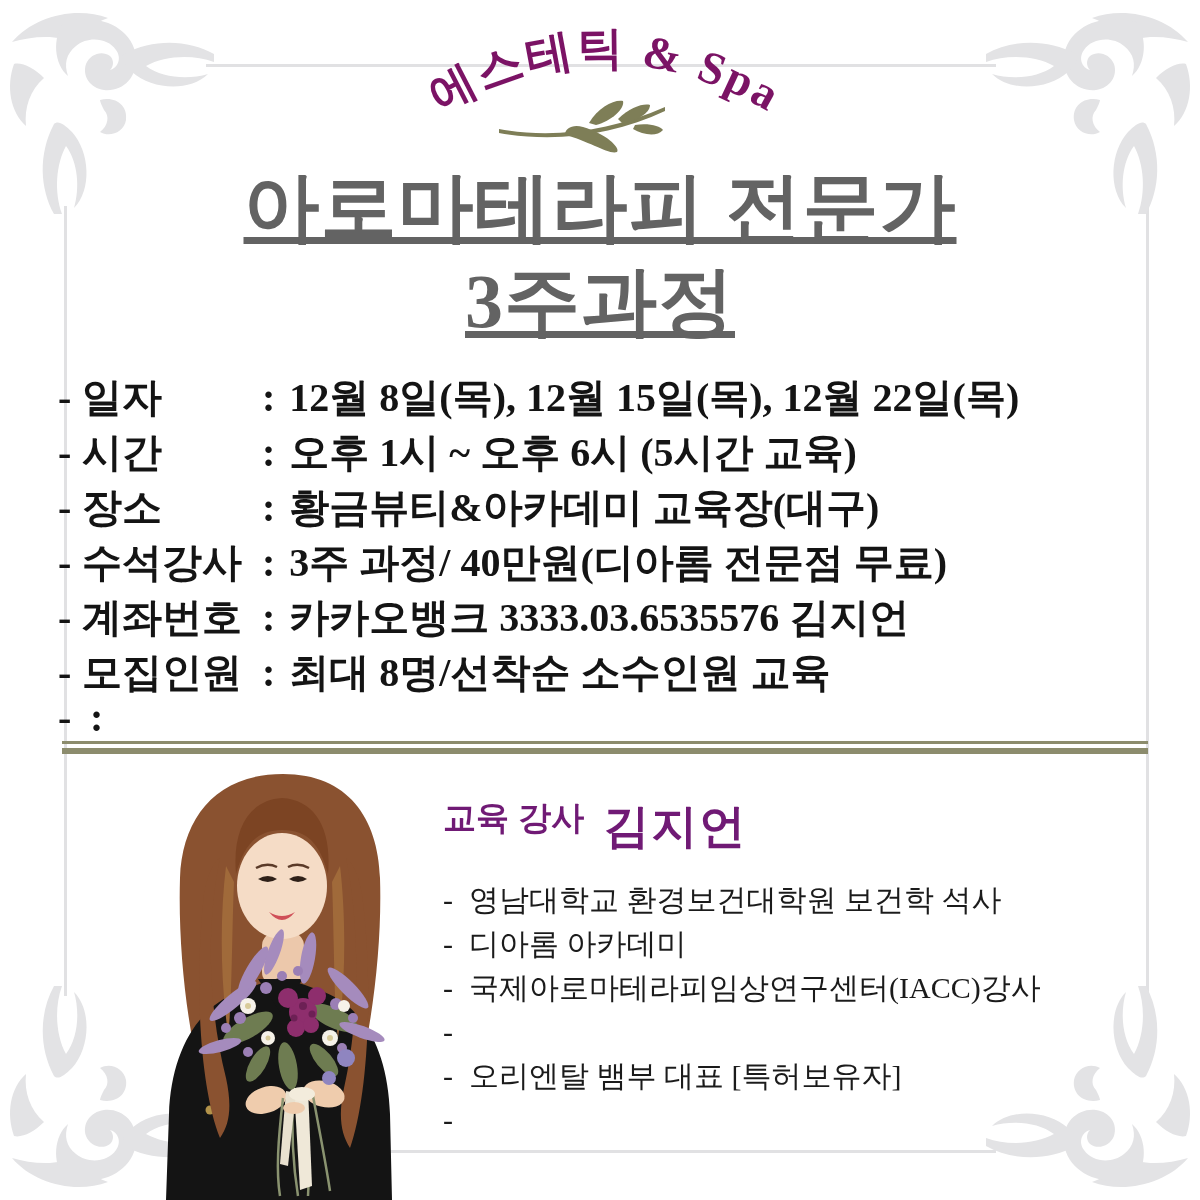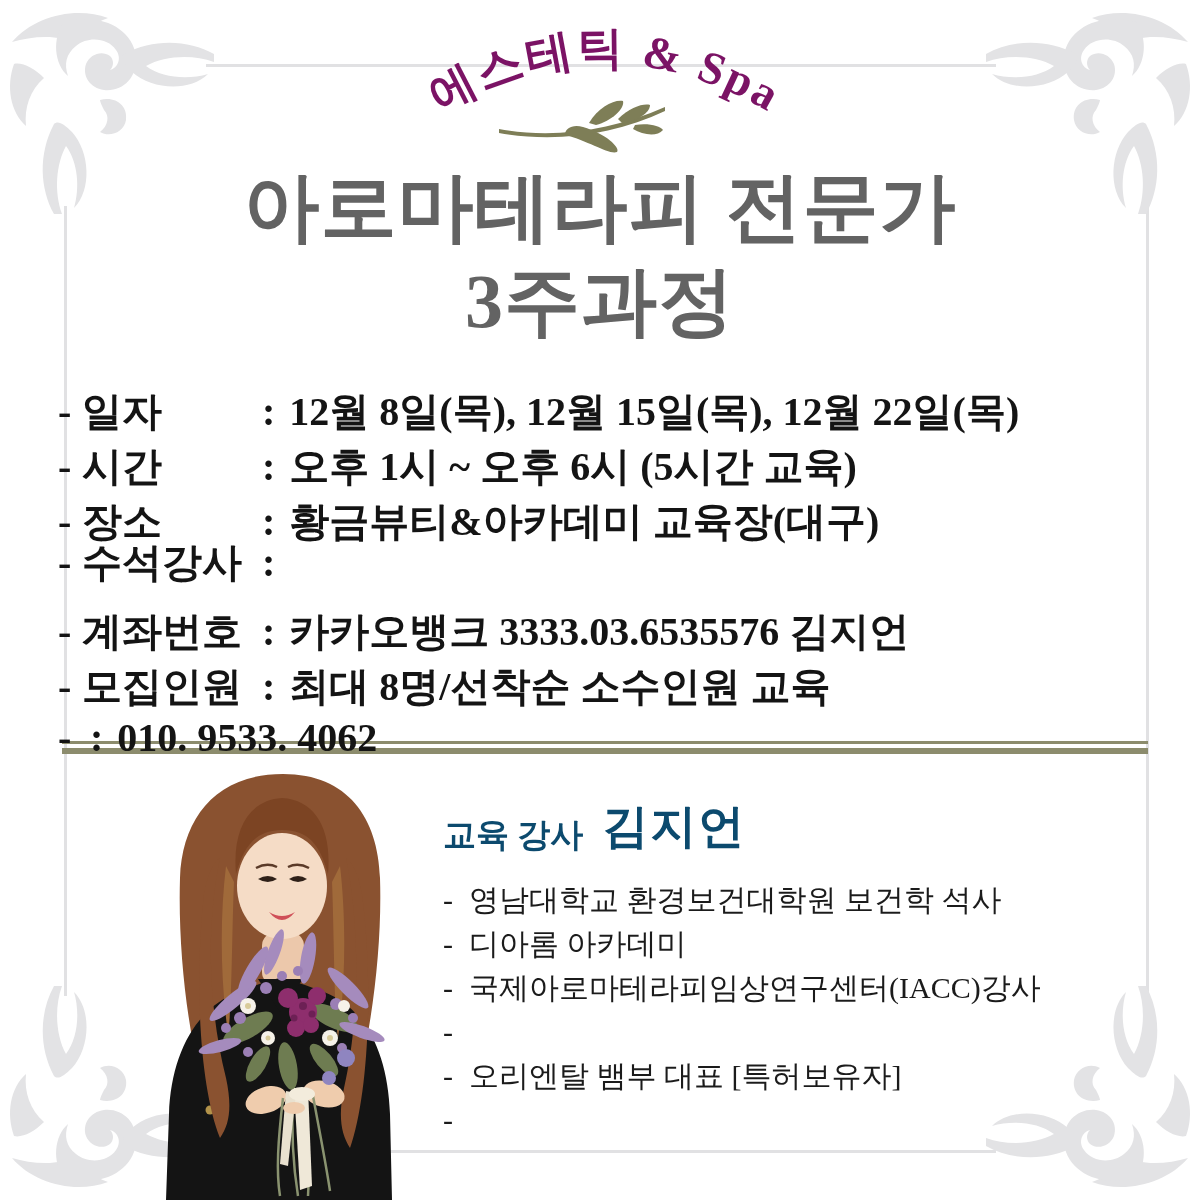--- a/index.html
+++ b/index.html
@@ -19,39 +19,39 @@
   .c-bl{left:4px;bottom:4px;transform:scaleY(-1);}
   .c-br{right:4px;bottom:4px;transform:scale(-1,-1);}
   
   .arch{position:absolute;left:385px;top:6px;width:440px;height:175px;z-index:3;}
   .arch text{
     font-family:"Liberation Serif","DejaVu Serif",serif;
     font-size:46px;font-weight:bold;fill:#7b1365;letter-spacing:3px;
   }
   .branch{position:absolute;left:497px;top:99px;width:172px;height:62px;z-index:3;}
   .title{position:absolute;left:0;top:160px;width:1200px;text-align:center;z-index:3;
-    color:#636363;font-weight:bold;line-height:94px;font-size:76px;letter-spacing:1px;}
+    color:#636363;font-weight:bold;line-height:94px;font-size:76px;letter-spacing:1px;text-decoration:underline;}
   
   .details{position:absolute;left:58px;top:364px;width:1090px;z-index:4;}
   .detail-row{display:flex;align-items:baseline;height:55px;
     font-size:40px;font-weight:bold;color:#141414;}
   .d-dash{width:24px;flex:0 0 auto;}
   .d-label{display:inline-block;width:172px;flex:0 0 auto;
     text-align:justify;text-align-last:justify;text-justify:inter-character;margin-top:6px;}
   .d-colon{flex:0 0 auto;margin:0 14px 0 8px;}
-  .d-value{white-space:nowrap;margin-top:20px;}
+  .d-value{white-space:nowrap;}
   
   .divider{position:absolute;left:62px;top:741px;width:1086px;z-index:2;}
   .divider .d1{height:3px;background:#8c8c6d;}
   .divider .d2{height:6px;background:#8c8c6d;margin-top:4px;}
   
   .photo{position:absolute;left:98px;top:766px;width:362px;height:434px;z-index:5;}
   .inst{position:absolute;left:443px;top:796px;width:680px;z-index:4;}
-  .inst-head{display:flex;align-items:flex-end;
-    font-family:Liberation Serif, serif;color:#0c4a6e;}
+  .inst-head{display:flex;align-items:flex-start;
+    font-family:Liberation Sans, sans-serif;color:#701a75;}
   .inst-role{font-size:33px;font-weight:700;}
   .inst-name{font-size:46px;font-weight:800;margin-left:19px;letter-spacing:2px;}
   .creds{margin-top:20px;}
   .cred-row{display:flex;align-items:baseline;font-size:30px;color:#1b1b1b;
     line-height:44px;white-space:nowrap;}
   .c-dash{width:26px;flex:0 0 auto;}
 </style>
 </head>
 <body>
 
@@ -125,37 +125,37 @@
     <div class="detail-row">
       <span class="d-dash">-</span>
       <span class="d-label">장소</span>
       <span class="d-colon">:</span>
       <span class="d-value">황금뷰티&amp;아카데미 교육장(대구)</span>
     </div>
     <div class="detail-row">
       <span class="d-dash">-</span>
       <span class="d-label">수석강사</span>
       <span class="d-colon">:</span>
+      <span class="d-value">3주 과정/ 40만원(디아롬 전문점 무료)</span>
     </div>
     <div class="detail-row">
       <span class="d-dash">-</span>
       <span class="d-label">계좌번호</span>
       <span class="d-colon">:</span>
       <span class="d-value">카카오뱅크 3333.03.6535576 김지언</span>
     </div>
     <div class="detail-row">
       <span class="d-dash">-</span>
       <span class="d-label">모집인원</span>
       <span class="d-colon">:</span>
       <span class="d-value">최대 8명/선착순 소수인원 교육</span>
     </div>
     <div class="detail-row">
       <span class="d-dash">-</span>
       <span class="d-colon">:</span>
-      <span class="d-value">010. 9533. 4062</span>
     </div>
   </div>
 
   <div class="divider">
     <div class="d1"></div>
       <div class="d2"></div>
   </div>
 
   <svg class="photo" viewBox="0 0 362 434">
     <g>

